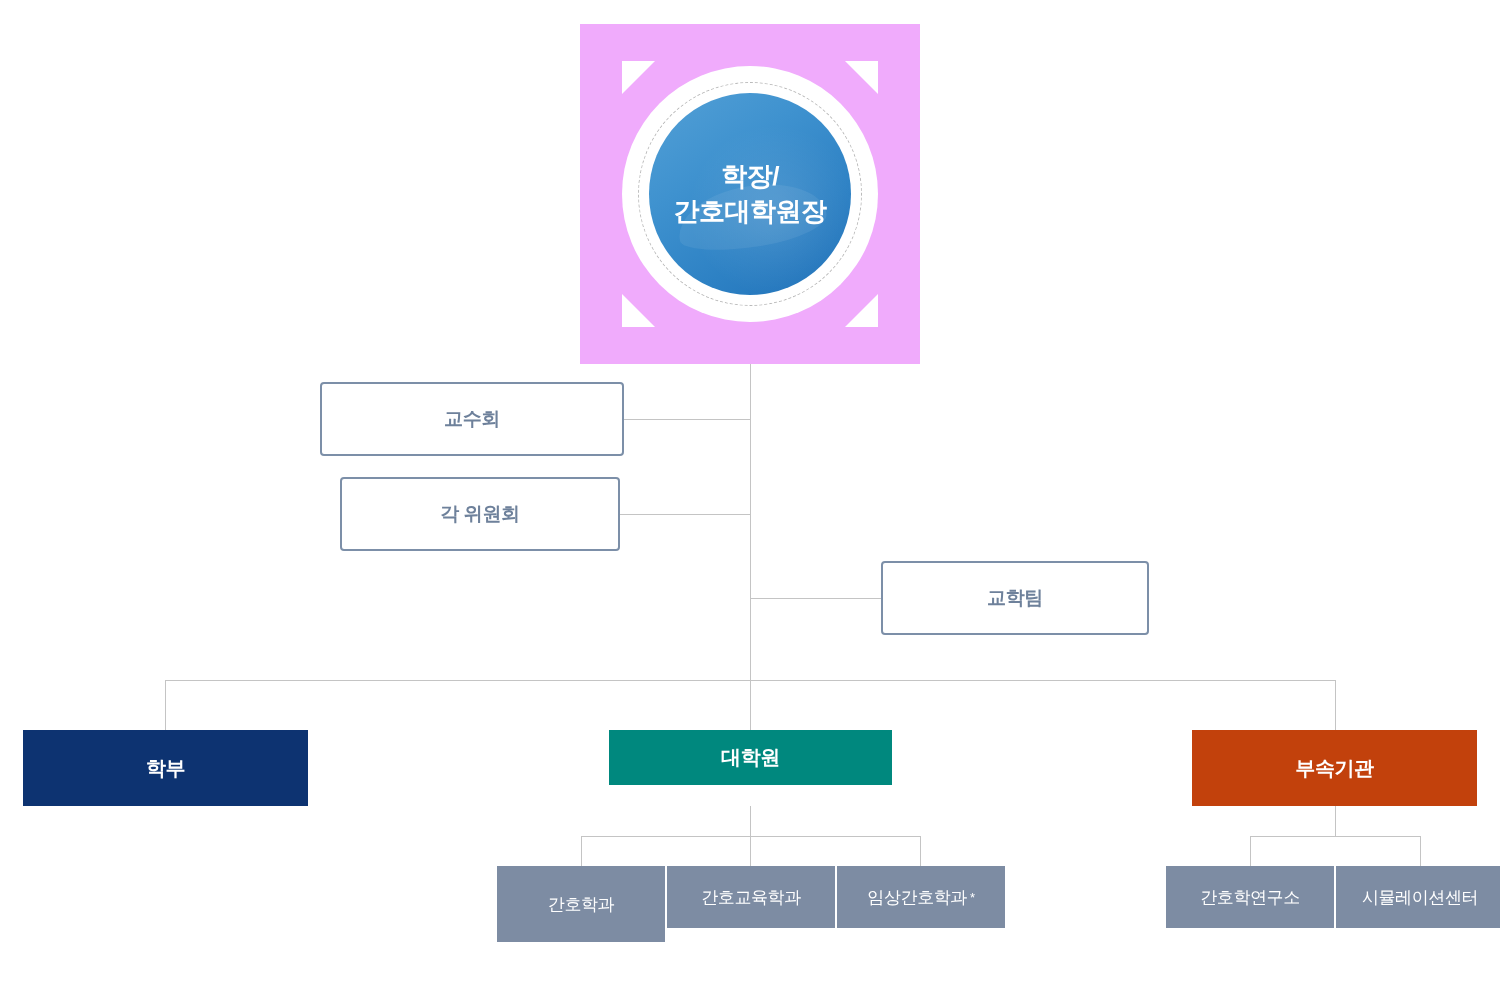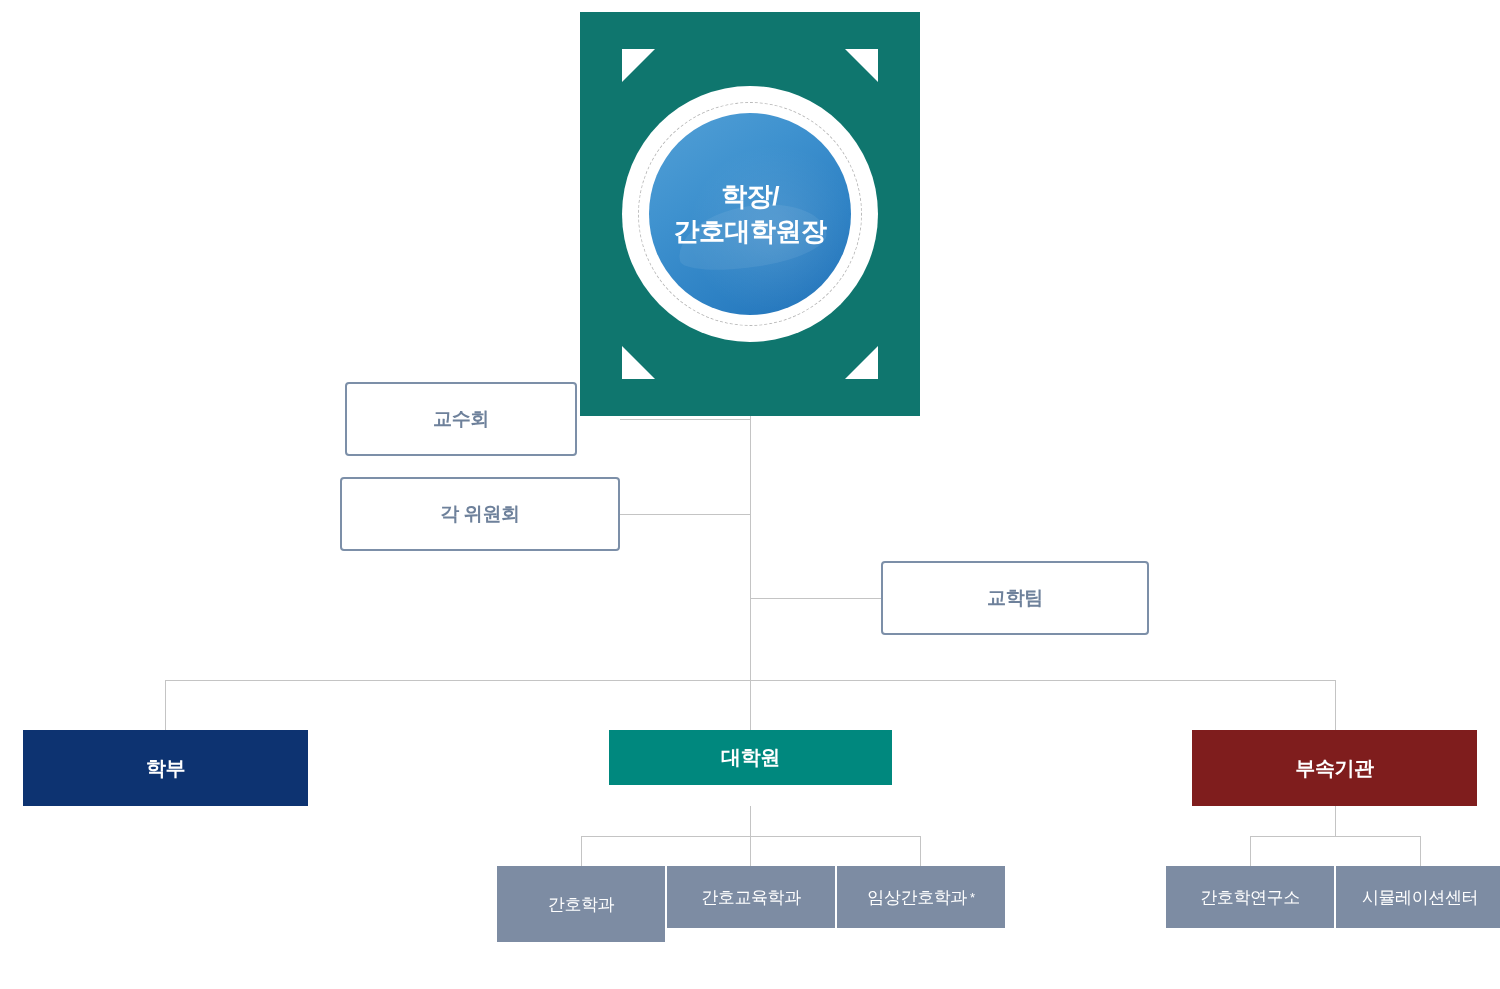--- a/index.html
+++ b/index.html
@@ -25,24 +25,24 @@
     position: absolute;
     background: #c4c4c4;
   }
   .line.v { width: 1px; }
   .line.h { height: 1px; }
 
   
   .root-node {
     position: absolute;
     left: 580px;
-    top: 12px;
+    top: 24px;
     width: 340px;
-    height: 404px;
-    background: #0f766e;
+    height: 340px;
+    background: #f0abfc;
   }
   .root-corner {
     position: absolute;
     width: 0;
     height: 0;
   }
   .root-corner.tl {
     left: 42px; top: 37px;
     border-top: 33px solid #ffffff;
     border-right: 33px solid transparent;
@@ -194,41 +194,41 @@
     <div class="root-corner bl"></div>
     <div class="root-corner br"></div>
     <div class="root-ring"></div>
     <div class="root-dash"></div>
     <div class="root-circle">
       <div class="root-label">학장/
 간호대학원장</div>
     </div>
   </div>
 
-  <div class="outline-box" style="left:345px; top:382px; width:232px; height:74px;">
+  <div class="outline-box" style="left:320px; top:382px; width:304px; height:74px;">
     <span>교수회</span>
   </div>
 
   <div class="outline-box" style="left:340px; top:477px; width:280px; height:74px;">
     <span>각 위원회</span>
   </div>
 
   <div class="outline-box" style="left:881px; top:561px; width:268px; height:74px;">
     <span>교학팀</span>
   </div>
 
   <div class="filled-box level1" style="left:23px; top:730px; width:285px; height:76px; background:#0d3371;">
     <span>학부</span>
   </div>
 
   <div class="filled-box level1" style="left:609px; top:730px; width:283px; height:55px; background:#00887e;">
     <span>대학원</span>
   </div>
 
-  <div class="filled-box level1" style="left:1192px; top:730px; width:285px; height:76px; background:#7f1d1d;">
+  <div class="filled-box level1" style="left:1192px; top:730px; width:285px; height:76px; background:#c2410c;">
     <span>부속기관</span>
   </div>
 
   <div class="filled-box level2" style="left:497px; top:866px; width:168px; height:76px; background:#7d8ca3;">
     <span>간호학과</span>
   </div>
 
   <div class="filled-box level2" style="left:667px; top:866px; width:168px; height:62px; background:#7d8ca3;">
     <span>간호교육학과</span>
   </div>

